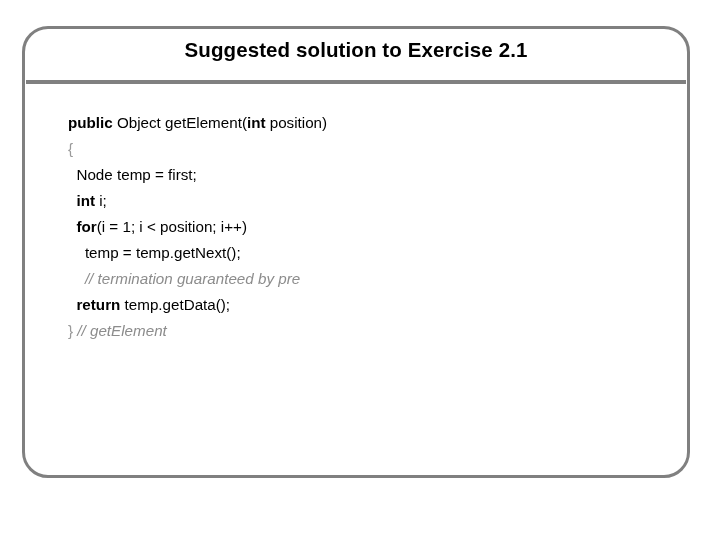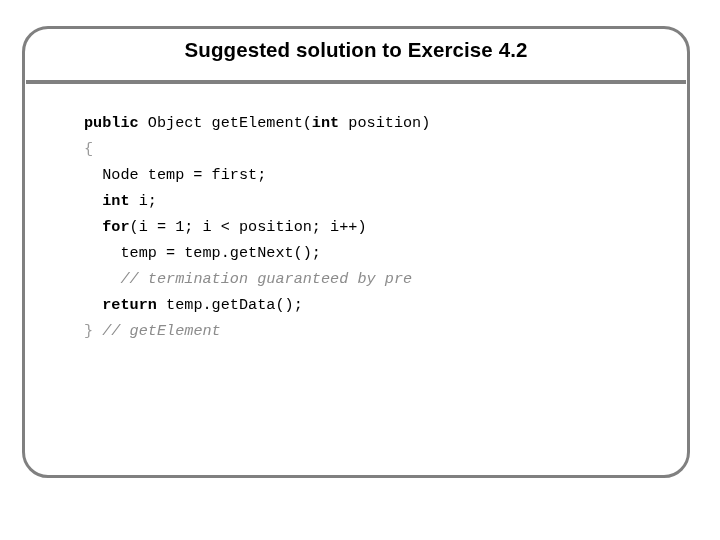--- a/index.html
+++ b/index.html
@@ -49,24 +49,24 @@
     left: 26px;
     top: 80px;
     width: 660px;
     height: 4px;
     background: #808080;
   }
 
   
   #code-block {
     position: absolute;
-    left: 84px;
+    left: 68px;
     top: 110px;
     width: 560px;
-    font-family: Liberation Mono, monospace;
+    font-family: Liberation Sans, sans-serif;
     font-size: 15.2px;
     line-height: 26px;
     color: #000000;
     white-space: pre;
   }
   .code-line {
     white-space: pre;
     height: 26px;
   }
   .kw      { font-weight: bold; color: #000000; }
@@ -82,21 +82,21 @@
     width: 720px;
     height: 52px;
   }
 </style>
 </head>
 <body>
 
 <div id="slide-frame"></div>
 
 <div id="title-block">
-  <div id="slide-title">Suggested solution to Exercise 4.2</div>
+  <div id="slide-title">Suggested solution to Exercise 2.1</div>
 </div>
 <div id="title-rule"></div>
 
 <div id="code-block"><div class="code-line"><span class="kw">public</span><span class="plain"> Object getElement(</span><span class="kw">int</span><span class="plain"> position)</span></div><div class="code-line"><span class="punct">{</span></div><div class="code-line"><span class="plain">  Node temp = first;</span></div><div class="code-line"><span class="plain">  </span><span class="kw">int</span><span class="plain"> i;</span></div><div class="code-line"><span class="plain">  </span><span class="kw">for</span><span class="plain">(i = 1; i &lt; position; i++)</span></div><div class="code-line"><span class="plain">    temp = temp.getNext();</span></div><div class="code-line"><span class="plain">    </span><span class="comment">// termination guaranteed by pre</span></div><div class="code-line"><span class="plain">  </span><span class="kw">return</span><span class="plain"> temp.getData();</span></div><div class="code-line"><span class="punct">}</span><span class="plain"> </span><span class="comment">// getElement</span></div></div>
 
 <div id="footer">
 
   
 
   

